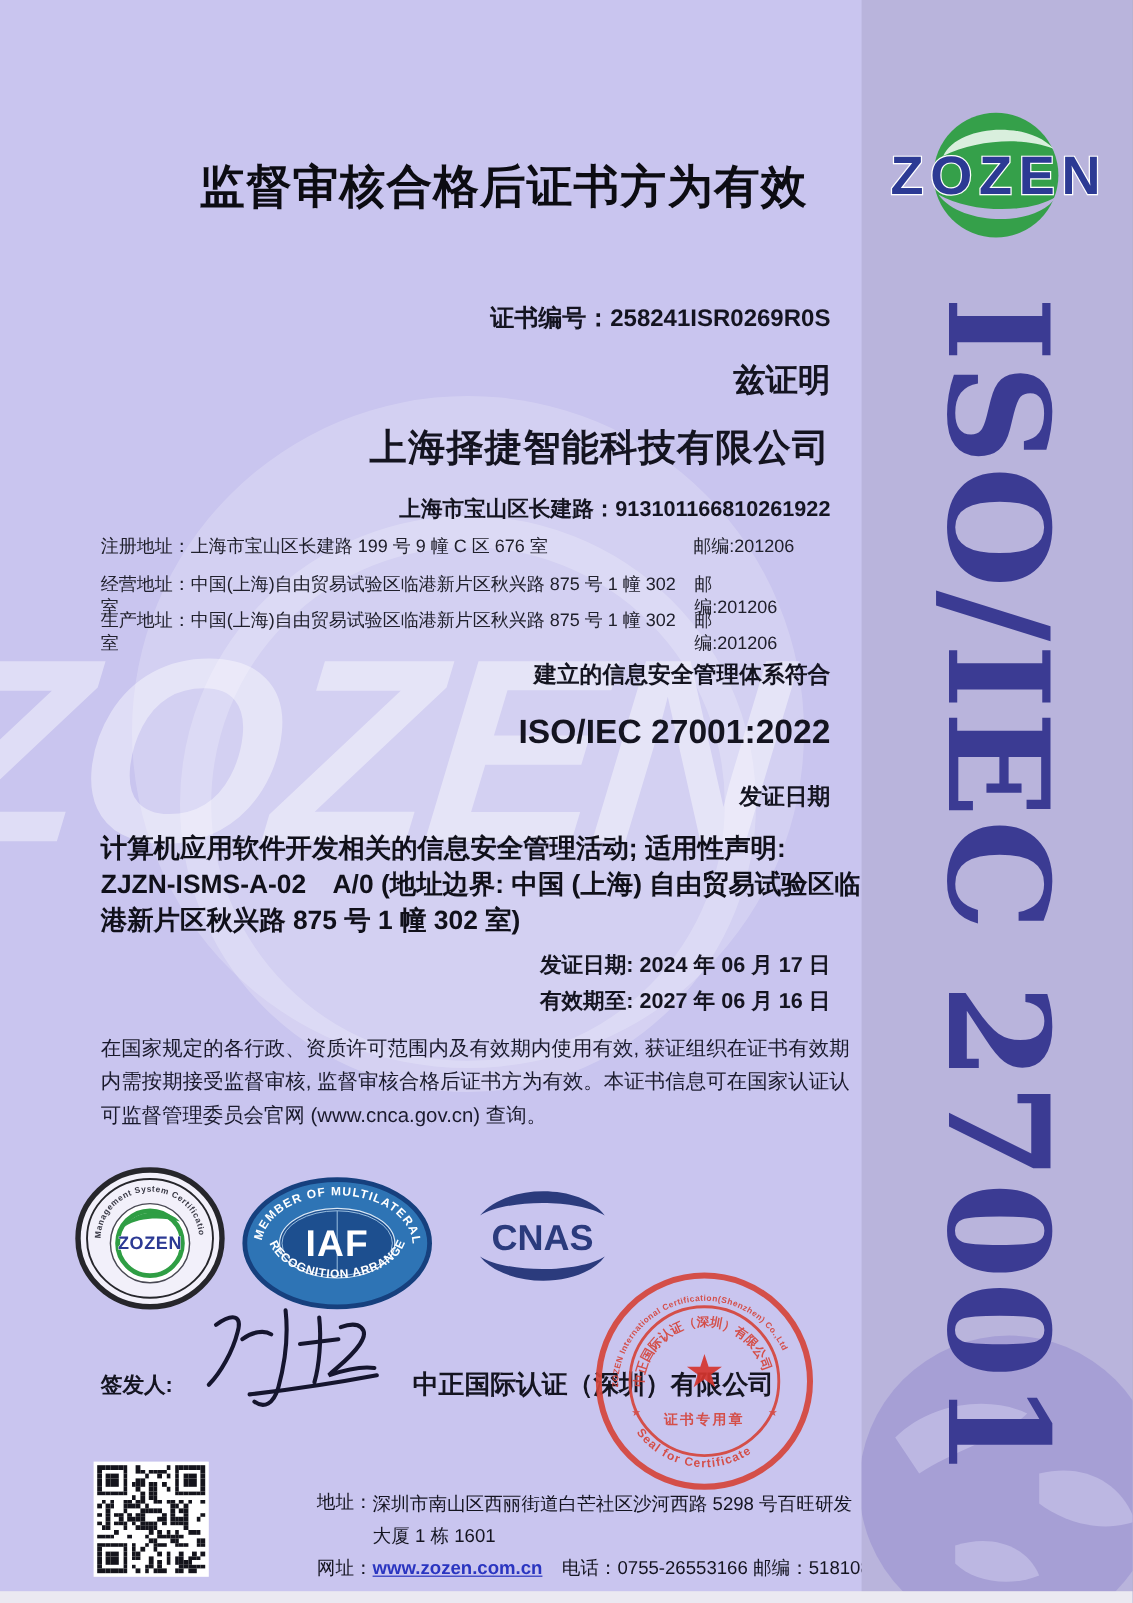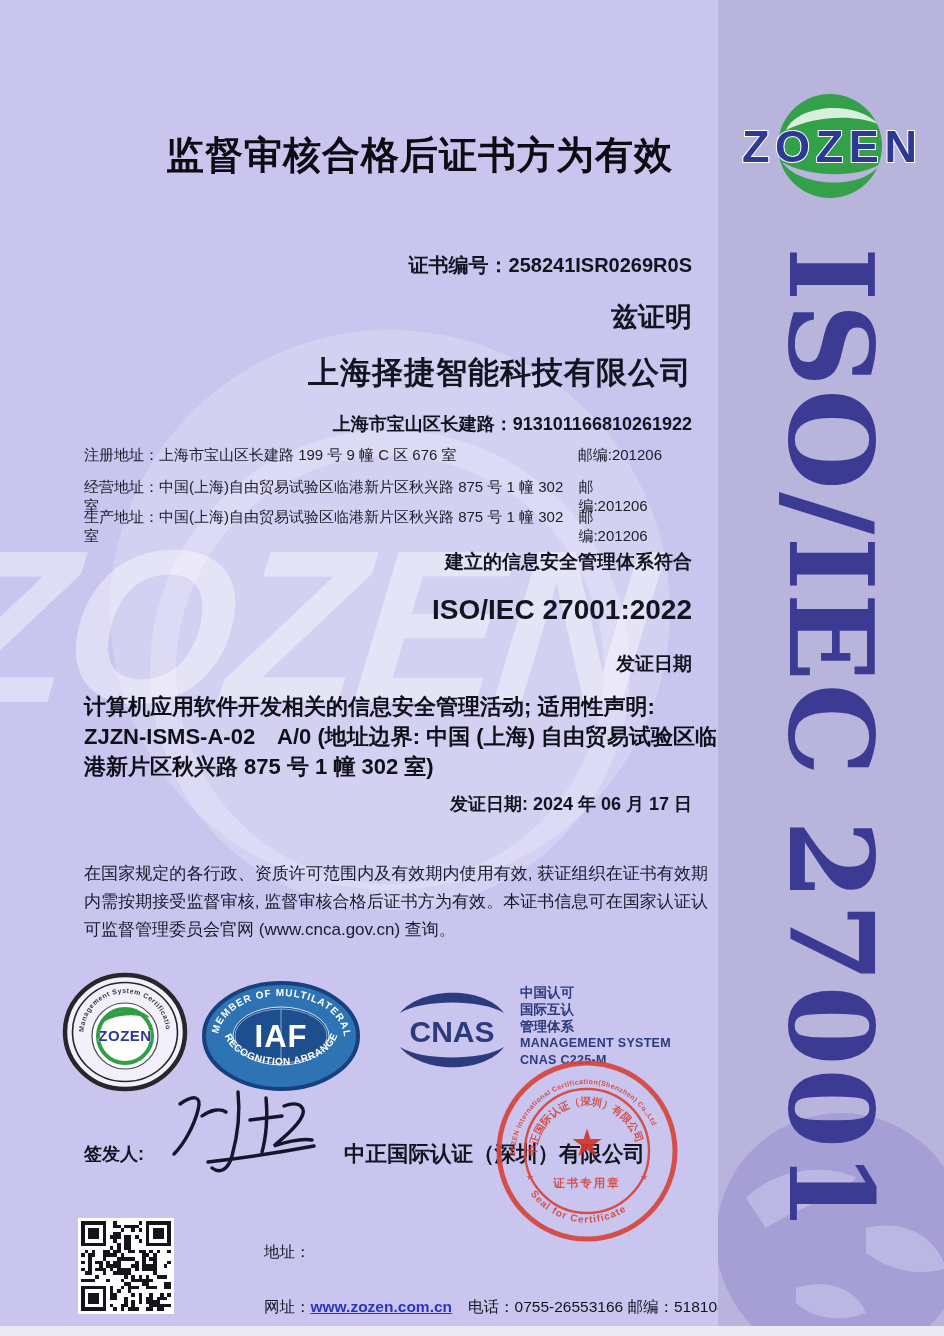--- a/index.html
+++ b/index.html
@@ -100,20 +100,21 @@
     <span><span>生产地址：</span><span>中国(上海)自由贸易试验区临港新片区秋兴路 875 号 1 幢 302 室</span></span>
     <span>邮编:201206</span>
   </div>
 
   <div id="conform" class="rtext">建立的信息安全管理体系符合</div>
   <div id="standard" class="rtext">ISO/IEC 27001:2022</div>
   <div id="scope-label" class="rtext">发证日期</div>
   <div id="scope" class="abs">计算机应用软件开发相关的信息安全管理活动; 适用性声明: ZJZN-ISMS-A-02　A/0 (地址边界: 中国 (上海) 自由贸易试验区临港新片区秋兴路 875 号 1 幢 302 室)</div>
 
   <div id="issue-date" class="rtext">发证日期: 2024 年 06 月 17 日</div>
+  <div id="expiry-date" class="rtext">有效期至: 2027 年 06 月 16 日</div>
 
   <div id="disclaimer" class="abs">在国家规定的各行政、资质许可范围内及有效期内使用有效, 获证组织在证书有效期内需按期接受监督审核, 监督审核合格后证书方为有效。本证书信息可在国家认证认可监督管理委员会官网 (www.cnca.gov.cn) 查询。</div>
 
   <svg id="zozen-seal" class="abs" width="130" height="124" viewBox="0 0 130 124">
     <ellipse cx="65" cy="62" rx="60" ry="57" fill="#f2f0fa" stroke="#26262b" stroke-width="4.5"></ellipse>
     <ellipse cx="65" cy="62" rx="52.5" ry="49.5" fill="none" stroke="#26262b" stroke-width="1.6"></ellipse>
     <path id="zsArc" d="M 24,62 A 41,39 0 1 1 106,62" fill="none"></path>
     <text font-size="7" font-weight="600" fill="#3a3a46" letter-spacing=".5"><textPath href="#zsArc">Management System Certification</textPath></text>
     <circle cx="65" cy="66" r="33" fill="#ffffff" stroke="#4a4a55" stroke-width="1.2"></circle>
     <circle cx="65" cy="66" r="27" fill="none" stroke="#2f9e44" stroke-width="4"></circle>
@@ -133,27 +134,20 @@
     <text font-size="10" font-weight="700" fill="#ffffff" letter-spacing=".6"><textPath href="#iafBot" startOffset="2">RECOGNITION ARRANGEMENT</textPath></text>
     <text x="81" y="67" text-anchor="middle" font-size="31" font-weight="800" fill="#ffffff" letter-spacing="1">IAF</text>
   </svg>
 
   <svg id="cnas-logo" class="abs" width="120" height="86" viewBox="0 0 120 86">
     <path d="M 8,25 C 30,-2 92,-2 112,25 C 90,11 30,11 8,25 Z" fill="#2b3b7d"></path>
     <text x="60" y="54" text-anchor="middle" font-size="30" font-weight="800" fill="#2b3b7d" letter-spacing="0">CNAS</text>
     <path d="M 8,59 C 30,86 92,86 112,59 C 90,73 30,73 8,59 Z" fill="#2b3b7d"></path>
   </svg>
 
-  <div id="cnas-text" class="abs">
-    <div class="cn">中国认可</div>
-    <div class="cn">国际互认</div>
-    <div class="cn">管理体系</div>
-    <div class="en">MANAGEMENT SYSTEM</div>
-    <div class="en">CNAS C225-M</div>
-  </div>
 
   <div id="signer-label" class="abs">签发人:</div>
 
   <svg id="signature" class="abs" width="172" height="96" viewBox="0 0 172 96">
     <g fill="none" stroke="#15152e" stroke-width="3.4" stroke-linecap="round">
       <path d="M 30,18 C 44,8 52,10 48,24 C 44,40 34,58 24,68"></path>
       <path d="M 52,30 C 60,24 70,22 76,26"></path>
       <path d="M 88,6 C 90,24 88,48 82,70 C 78,84 70,88 62,82"></path>
       <path d="M 100,34 L 132,30"></path>
       <path d="M 116,12 C 118,30 116,52 112,66"></path>
@@ -802,20 +796,21 @@
       <i style="grid-row:25;grid-column:20;background:#14141c"></i>
       <i style="grid-row:25;grid-column:21;"></i>
       <i style="grid-row:25;grid-column:22;background:#14141c"></i>
       <i style="grid-row:25;grid-column:23;background:#14141c"></i>
       <i style="grid-row:25;grid-column:24;"></i>
       <i style="grid-row:25;grid-column:25;"></i>
     </div>
 
   <div id="footer-addr" class="abs">
     <span class="lbl">地址：</span>
+    <span>深圳市南山区西丽街道白芒社区沙河西路 5298 号百旺研发大厦 1 栋 1601</span>
   </div>
 
   <div id="footer-contact" class="abs">
     <span>网址：</span><a href="#">www.zozen.com.cn</a><span class="gap"></span><span>电话：</span><span>0755-26553166</span> <span>邮编：</span><span>518108</span>
   </div>
 
   <div id="side-strip">
     <svg id="side-globe" width="270" height="280" viewBox="0 0 270 280">
       <circle cx="135" cy="160" r="125" fill="#a69fd5"></circle>
       <path d="M 40,120 C 70,90 120,85 150,100 C 130,120 90,130 60,150 Z" fill="#bcb7e2"></path>

